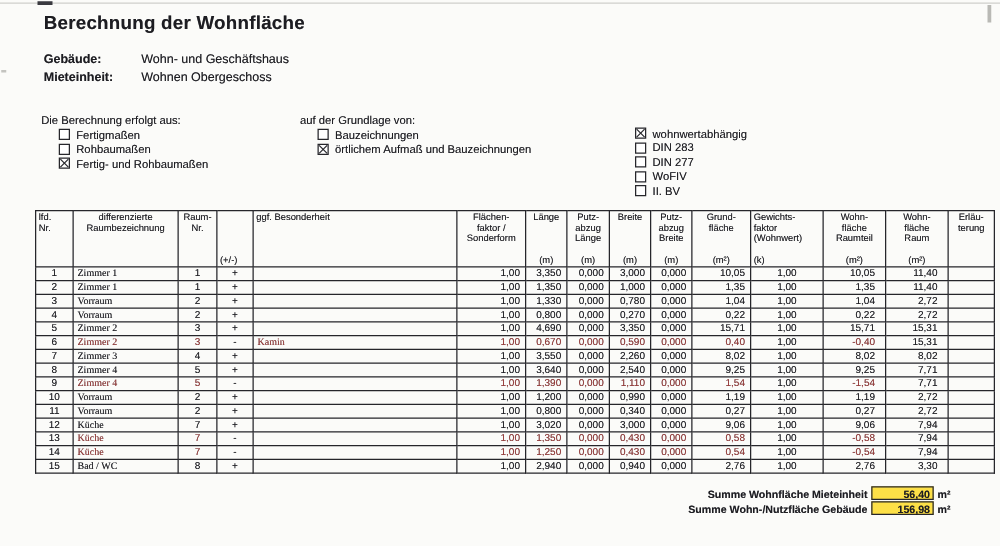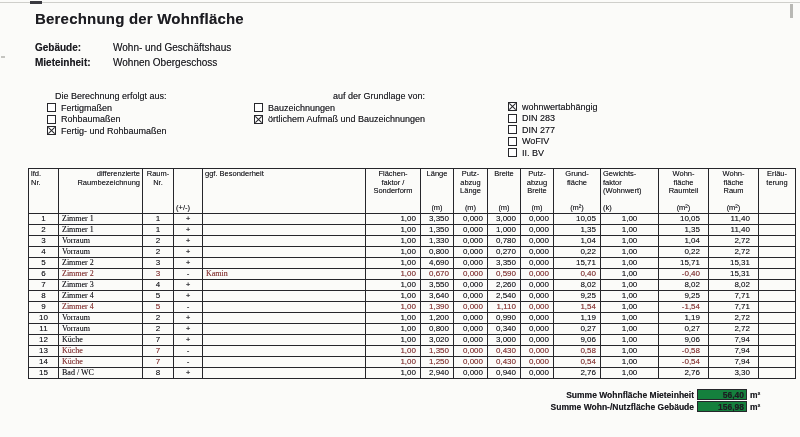--- a/index.html
+++ b/index.html
@@ -7,21 +7,21 @@
     width:800px;height:437px;position:relative;overflow:hidden;
     background:#fbfbf9;color:#1d1d22;
     font-family:"Liberation Sans", sans-serif;
     text-shadow:0 0 .3px rgba(25,25,35,.55);
   }
   .title{position:absolute;left:35px;top:10px;font-size:15px;font-weight:bold;letter-spacing:.2px;}
   .meta{position:absolute;left:35px;top:40px;font-size:10px;line-height:15px;}
   .meta-row{display:flex;}
   .meta-label{width:78px;font-weight:bold;}
   .meta-value{}
-  .group{position:absolute;font-size:9px;text-align:right;}
+  .group{position:absolute;font-size:9px;}
   .group-heading{height:12px;line-height:12px;}
   .group-options{margin-left:14px;}
   #group-standard .group-options{margin-left:0;}
   .cb-row{display:flex;align-items:center;height:11.5px;gap:5px;}
   .cb{width:7px;height:7px;border:1px solid #26262b;position:relative;flex:0 0 auto;background:#fff;}
   .cb.checked::before,.cb.checked::after{
     content:"";position:absolute;left:-1px;top:3px;width:9px;height:1px;background:#26262b;
   }
   .cb.checked::before{transform:rotate(45deg);}
   .cb.checked::after{transform:rotate(-45deg);}
@@ -33,21 +33,21 @@
   .hlabel{white-space:pre-line;line-height:8.5px;}
   .hunit{line-height:9px;}
   td{height:10px;font-size:8px;line-height:10px;}
   td.a-left{text-align:left;padding-left:3px;font-family:Liberation Serif, serif;}
   td.a-center{text-align:center;}
   td.a-right{text-align:right;padding-right:4px;}
   td.pad-wide{padding-right:8px;}
   td.neg{color:var(--neg,#9c3a38);}
   .sum-row{position:absolute;left:300px;width:462px;height:11px;display:flex;align-items:center;justify-content:flex-end;gap:3px;font-size:8.5px;}
   .sum-label{font-weight:bold;white-space:nowrap;}
-  .sum-box{width:50px;height:11px;border:1px solid #26262b;box-sizing:border-box;display:flex;align-items:center;justify-content:flex-end;padding-right:2px;font-weight:bold;background:#15803d;}
+  .sum-box{width:50px;height:11px;border:1px solid #26262b;box-sizing:border-box;display:flex;align-items:center;justify-content:flex-end;padding-right:2px;font-weight:bold;background:#fde047;}
   .sum-unit{font-weight:bold;width:12px;}
   .artifact{position:absolute;}
 </style>
 </head>
 <body>
 
 <div class="artifact" style="left:0;top:2px;width:800px;height:1px;background:#cfcfcb;"></div>
 <div class="artifact" style="left:30px;top:1px;width:12px;height:3px;background:#3a3a40;"></div>
 <div class="artifact" style="left:790px;top:4px;width:3px;height:14px;background:#b9b9b5;"></div>
 <div class="artifact" style="left:1px;top:56px;width:4px;height:2px;background:#c4c4c0;"></div>
@@ -143,21 +143,21 @@
   <thead>
       <tr id="head-row">
         <th>
           <div class="hcell" style="text-align: left;">
             <span class="hlabel">lfd.
 Nr.</span>
             <span class="hunit"></span>
           </div>
         </th>
         <th>
-          <div class="hcell" style="text-align: right;">
+          <div class="hcell" style="text-align: center;">
             <span class="hlabel">differenzierte
 Raumbezeichnung</span>
             <span class="hunit"></span>
           </div>
         </th>
         <th>
           <div class="hcell" style="text-align: center;">
             <span class="hlabel">Raum-
 Nr.</span>
             <span class="hunit"></span>

